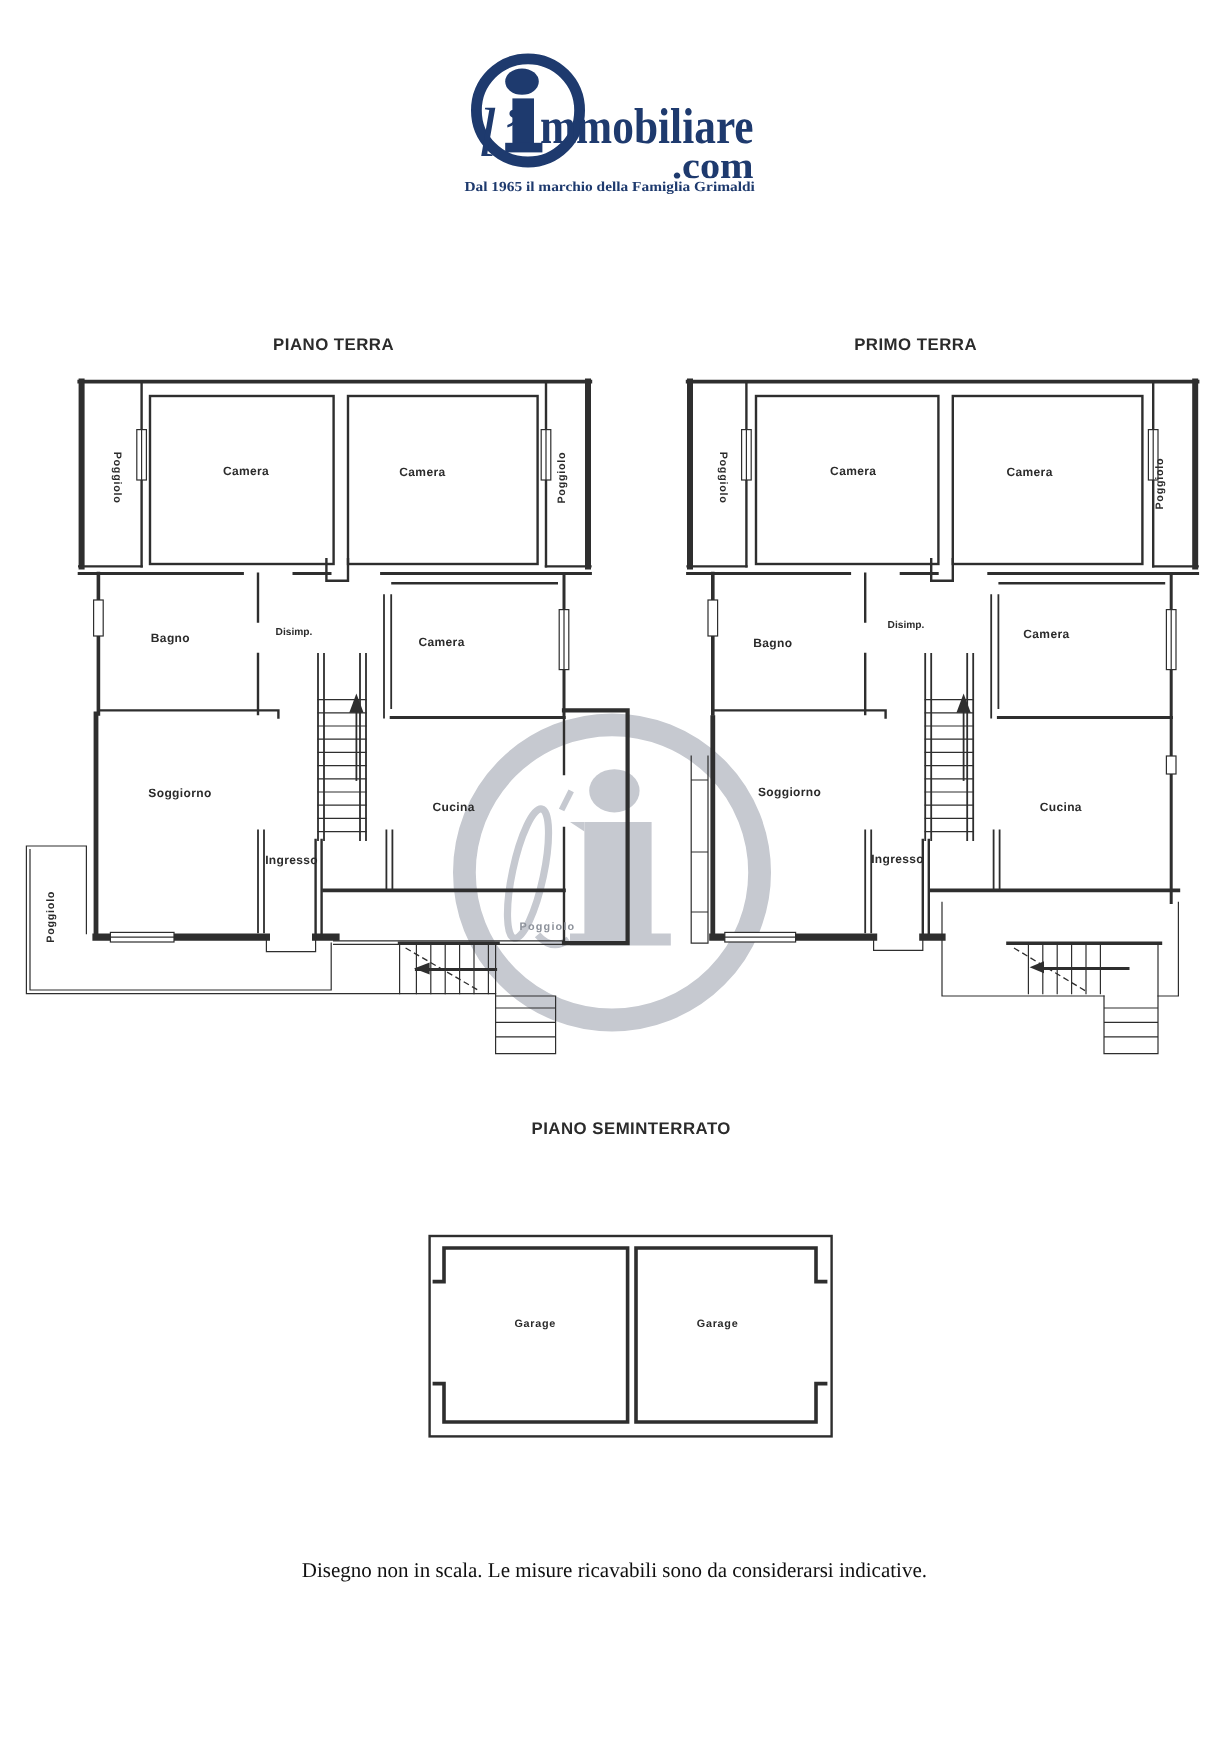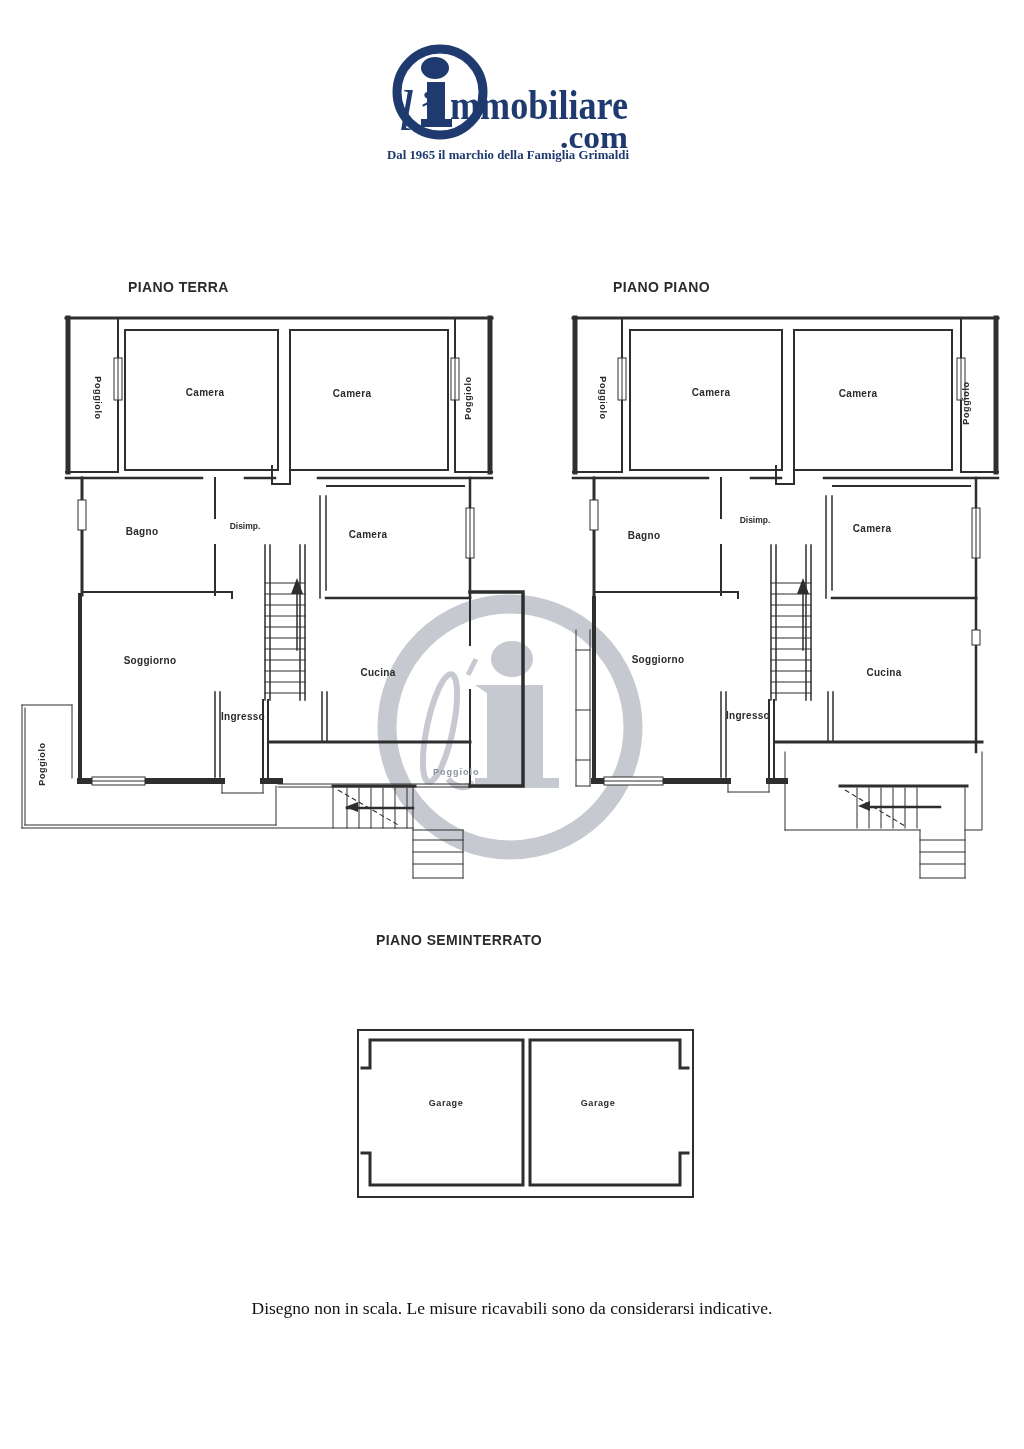--- a/index.html
+++ b/index.html
@@ -1,19 +1,19 @@
 <!DOCTYPE html>
 <html style="--navy: #1e3a6e; --ink: #2b2b2b; --line: #2e2e2e; --muted: #8d929b; --watermark: #c6c9d0; --bg: #ffffff;"><head>
 <meta charset="utf-8">
 <style>
   html,body{margin:0;padding:0;background:#fff;}
   .canvas{position:relative;width:1024px;height:1449px;background:var(--bg,#fff);overflow:hidden;
           font-family:"Liberation Sans",sans-serif;}
   .abs{position:absolute;}
-  .plan-title{font:bold 14px "Liberation Sans",sans-serif;color:var(--ink);
+  .plan-title{font:bold 14px "Liberation Sans",sans-serif;color:var(--ink);text-align:center;
               letter-spacing:.4px;width:300px;}
   .footer-note{width:1024px;text-align:center;font:17.5px "Liberation Serif",serif;color:#101010;}
   
   .s1,.s15,.s2,.s25,.s3,.s35,.s4,.s5,.s6{stroke:var(--line);fill:none;stroke-linecap:square;}
   .s1{stroke-width:1}.s15{stroke-width:1.5}.s2{stroke-width:2}.s25{stroke-width:2.5}
   .s3{stroke-width:3}.s35{stroke-width:3.5}.s4{stroke-width:4}.s5{stroke-width:5}.s6{stroke-width:6}
   .win{fill:#fff;stroke:var(--line);stroke-width:1;}
   .fill-ink{fill:var(--line);stroke:none;}
   .dash{stroke:var(--line);stroke-width:1.1;stroke-dasharray:5 3;fill:none;}
   .lbl{font:bold 10px "Liberation Sans",sans-serif;fill:var(--ink);text-anchor:middle;letter-spacing:.3px;}
@@ -57,21 +57,21 @@
       <path class="wm-fill" d="M107,102 H119 V110 Z"></path>
     </g>
     <g>
       <ellipse cx="72" cy="145" rx="13" ry="55" transform="rotate(12 72 145)" stroke-width="6" class="wm-stroke"></ellipse>
       <path d="M80,196 Q92,210 106,200" stroke-width="6" class="wm-stroke"></path>
       <path d="M100,92 L108,76" stroke-width="5" class="wm-stroke"></path>
     </g>
   </svg>
 
   <div class="abs plan-title" style="left:128px;top:279px">PIANO TERRA</div>
-  <div class="abs plan-title" style="left:613px;top:279px">PIANO PIANO</div>
+  <div class="abs plan-title" style="left:613px;top:279px">PRIMO TERRA</div>
   <div class="abs plan-title" style="left:376px;top:932px">PIANO SEMINTERRATO</div>
 
   <svg class="abs" style="left:0;top:300px" width="540" height="590" viewBox="0 0 540 590">
     <g>
 
       <path class="s3" d="M66,18 H492"></path>
       <path class="s5" d="M68,18 V172 M490,18 V172"></path>
       <path class="s2" d="M66,172 H118 M455,172 H492"></path>
       <path class="s2" d="M118,18 V58 M118,100 V172 M455,18 V58 M455,100 V172"></path>
       <rect class="win" x="114" y="58" width="8" height="42"></rect>

